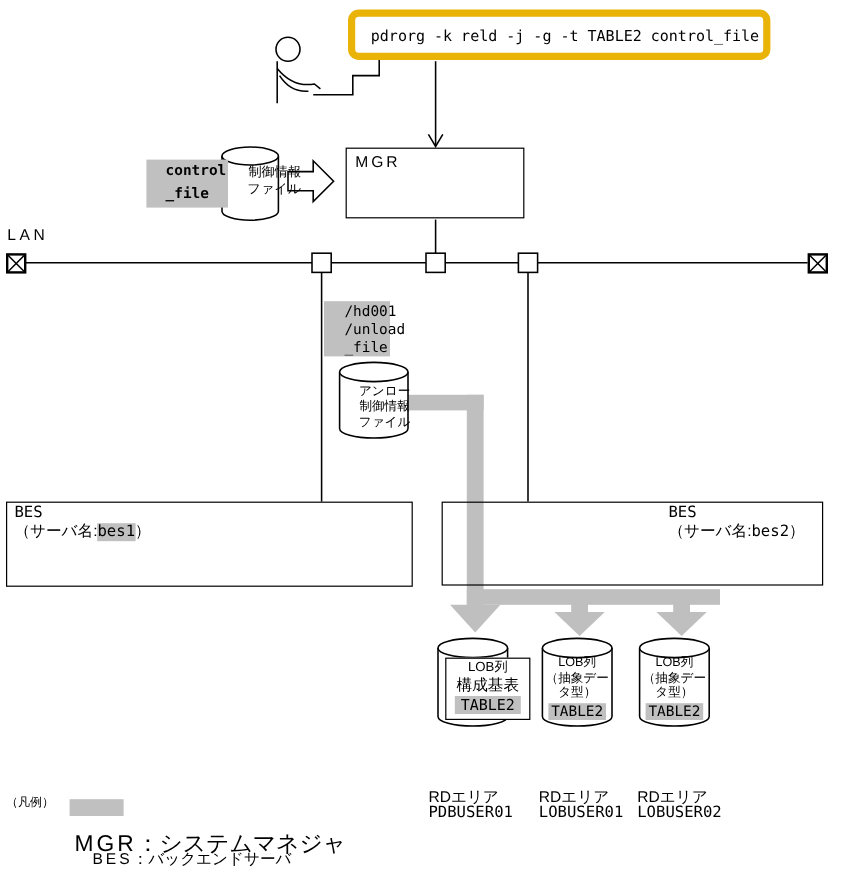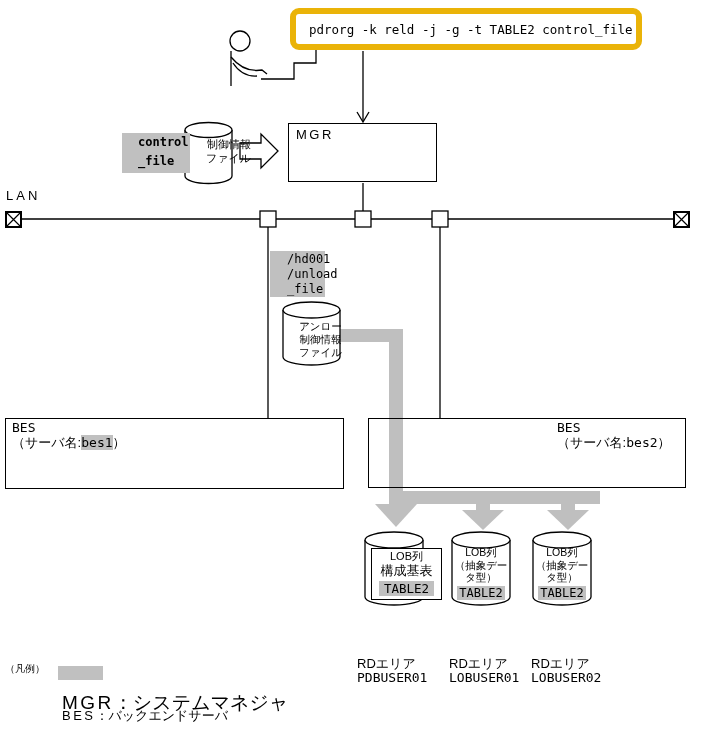--- a/index.html
+++ b/index.html
@@ -38,21 +38,21 @@
   .lobcyl-text{top:546px;width:60px;text-align:center;font-size:10.5px;line-height:12.5px;}
   .lobcyl2{left:451px;} .lobcyl3{left:532px;}
   .tbl-sm{display:inline-block;padding:0 2px;font-family:"DejaVu Sans Mono",monospace;
     font-size:12px;line-height:14px;margin-top:2px;}
   .rd-label{top:610px;font-size:13px;line-height:14px;margin-top:47px;}
   .rd1{left:357px;} .rd2{left:449px;} .rd3{left:531px;}
   .legend-title{left:5px;top:662px;font-size:10px;}
   .legend-swatch{left:58px;top:666px;width:45px;height:14px;}
   .legend-desc{left:106px;top:663px;font-size:13px;}
   .legend-mgr{left:62px;top:690px;font-size:19px;}
-  .legend-bes{left:62px;top:707px;font-size:13px;}
+  .legend-bes{left:77px;top:707px;font-size:13px;}
 </style>
 </head>
 <body>
 
 <div class="canvas">
 
   <svg width="708" height="733" viewBox="0 0 708 733">
 
     <g fill="var(--arrow-gray)" stroke="none">
       <rect x="340" y="329" width="63" height="13"></rect>

